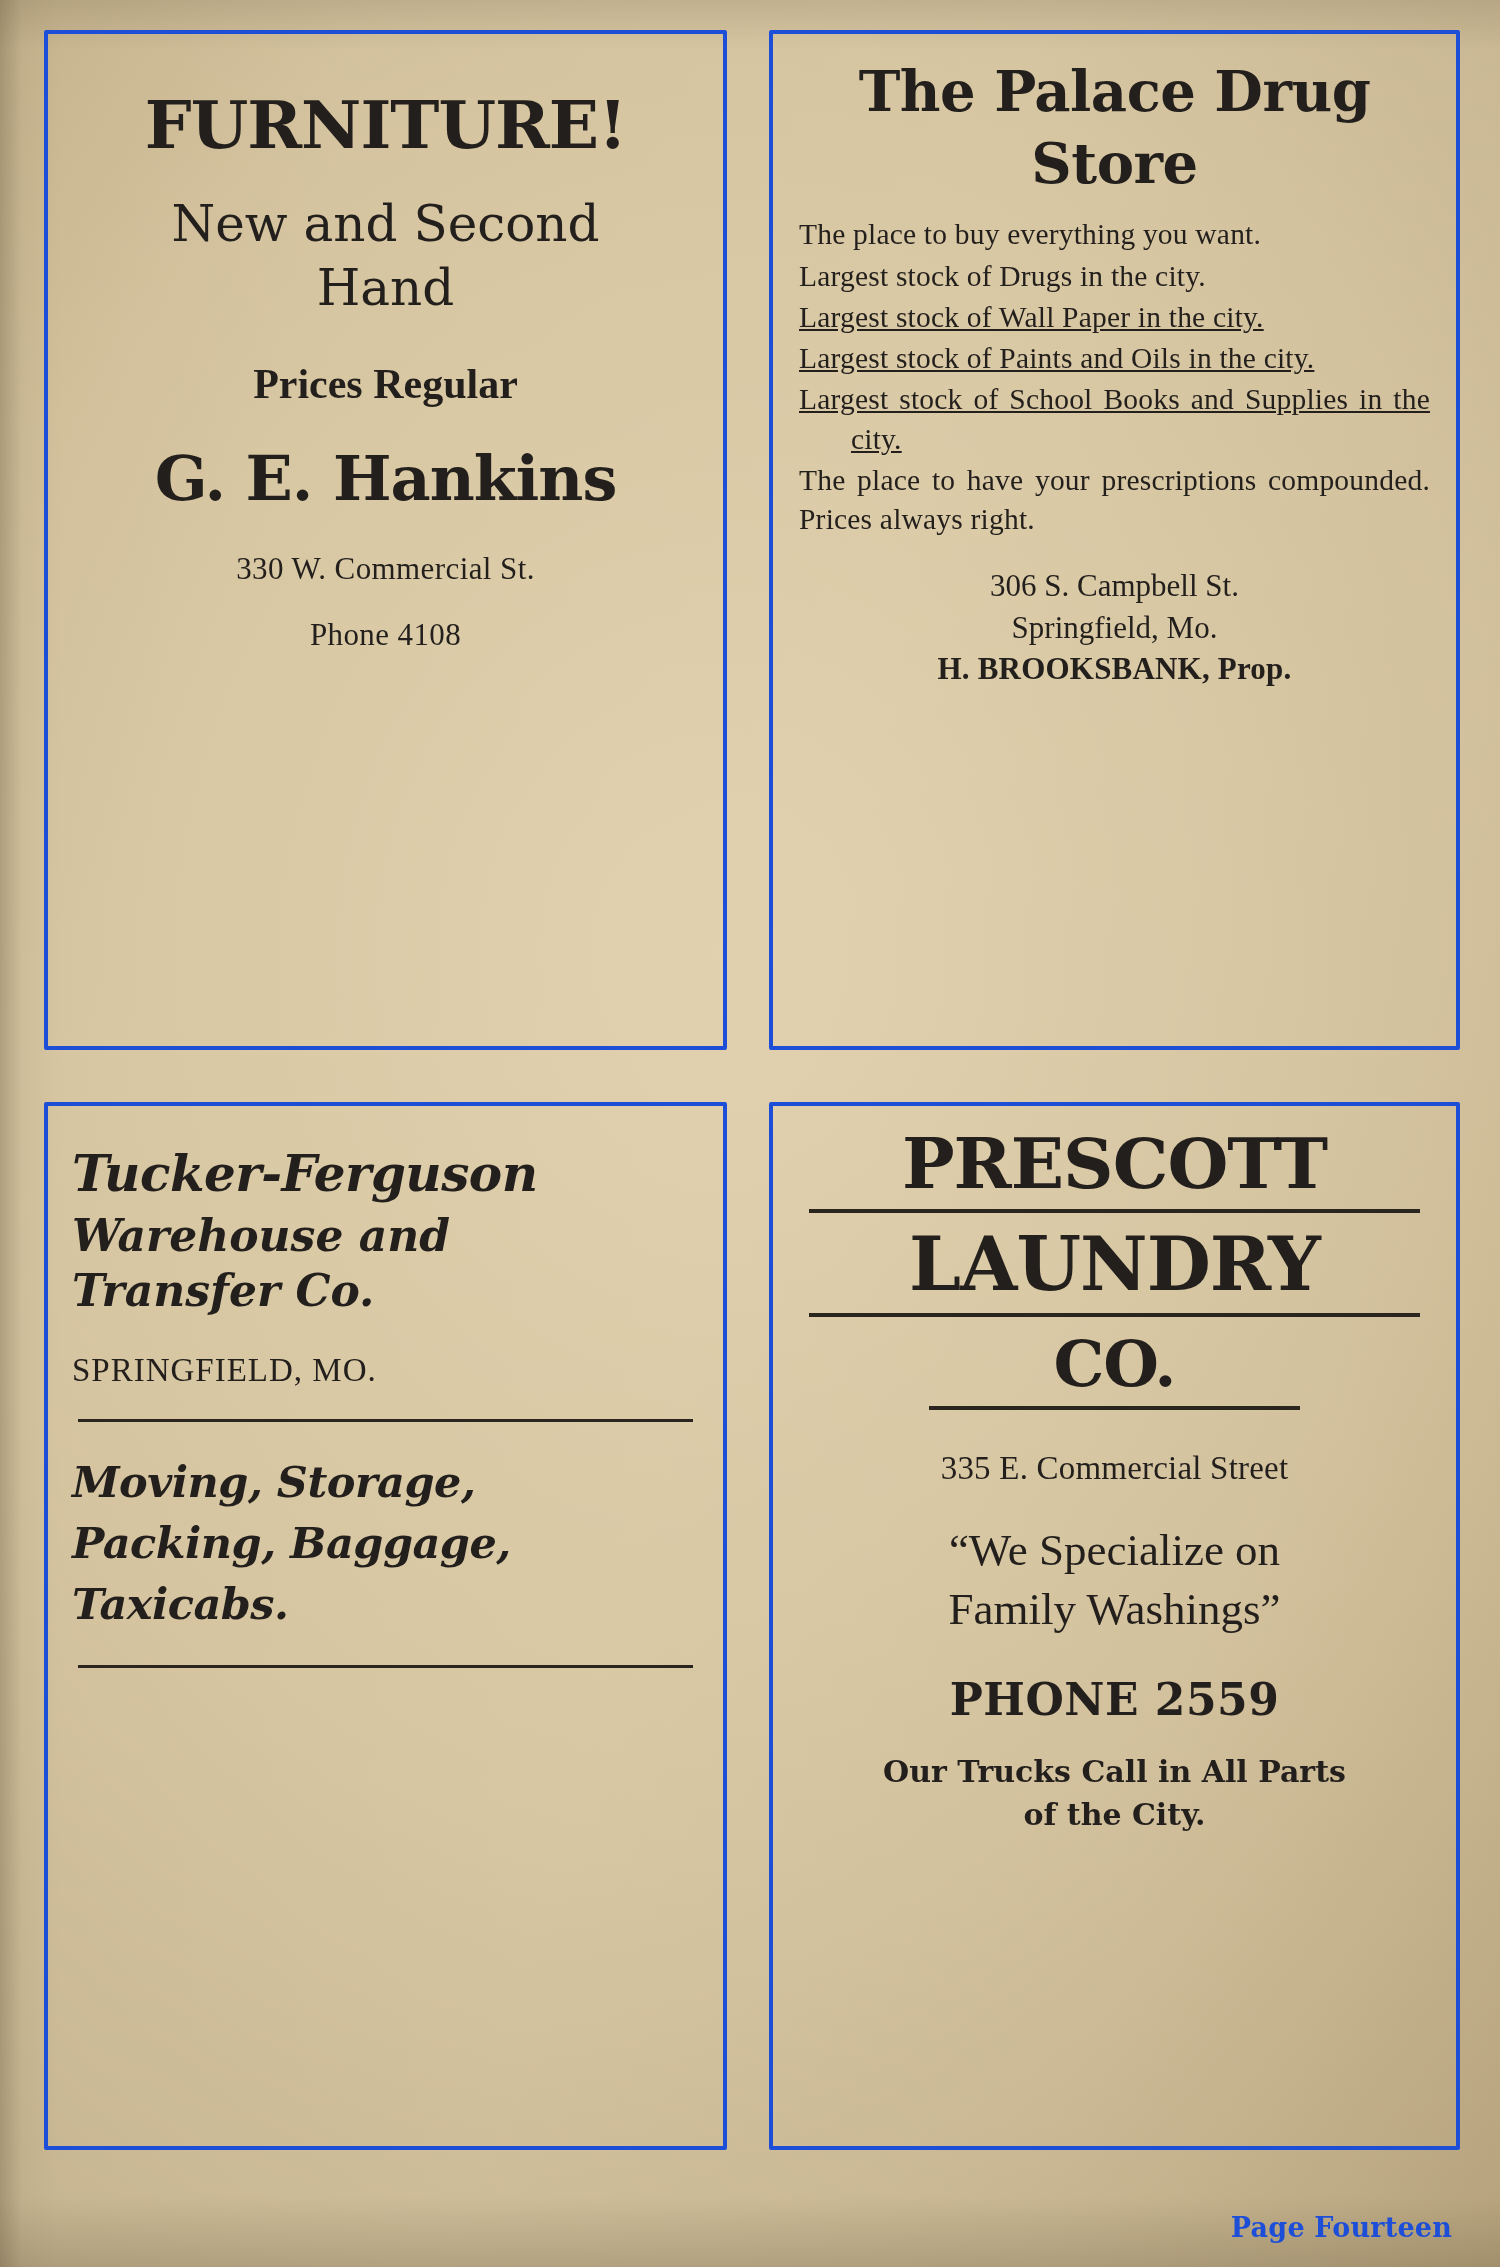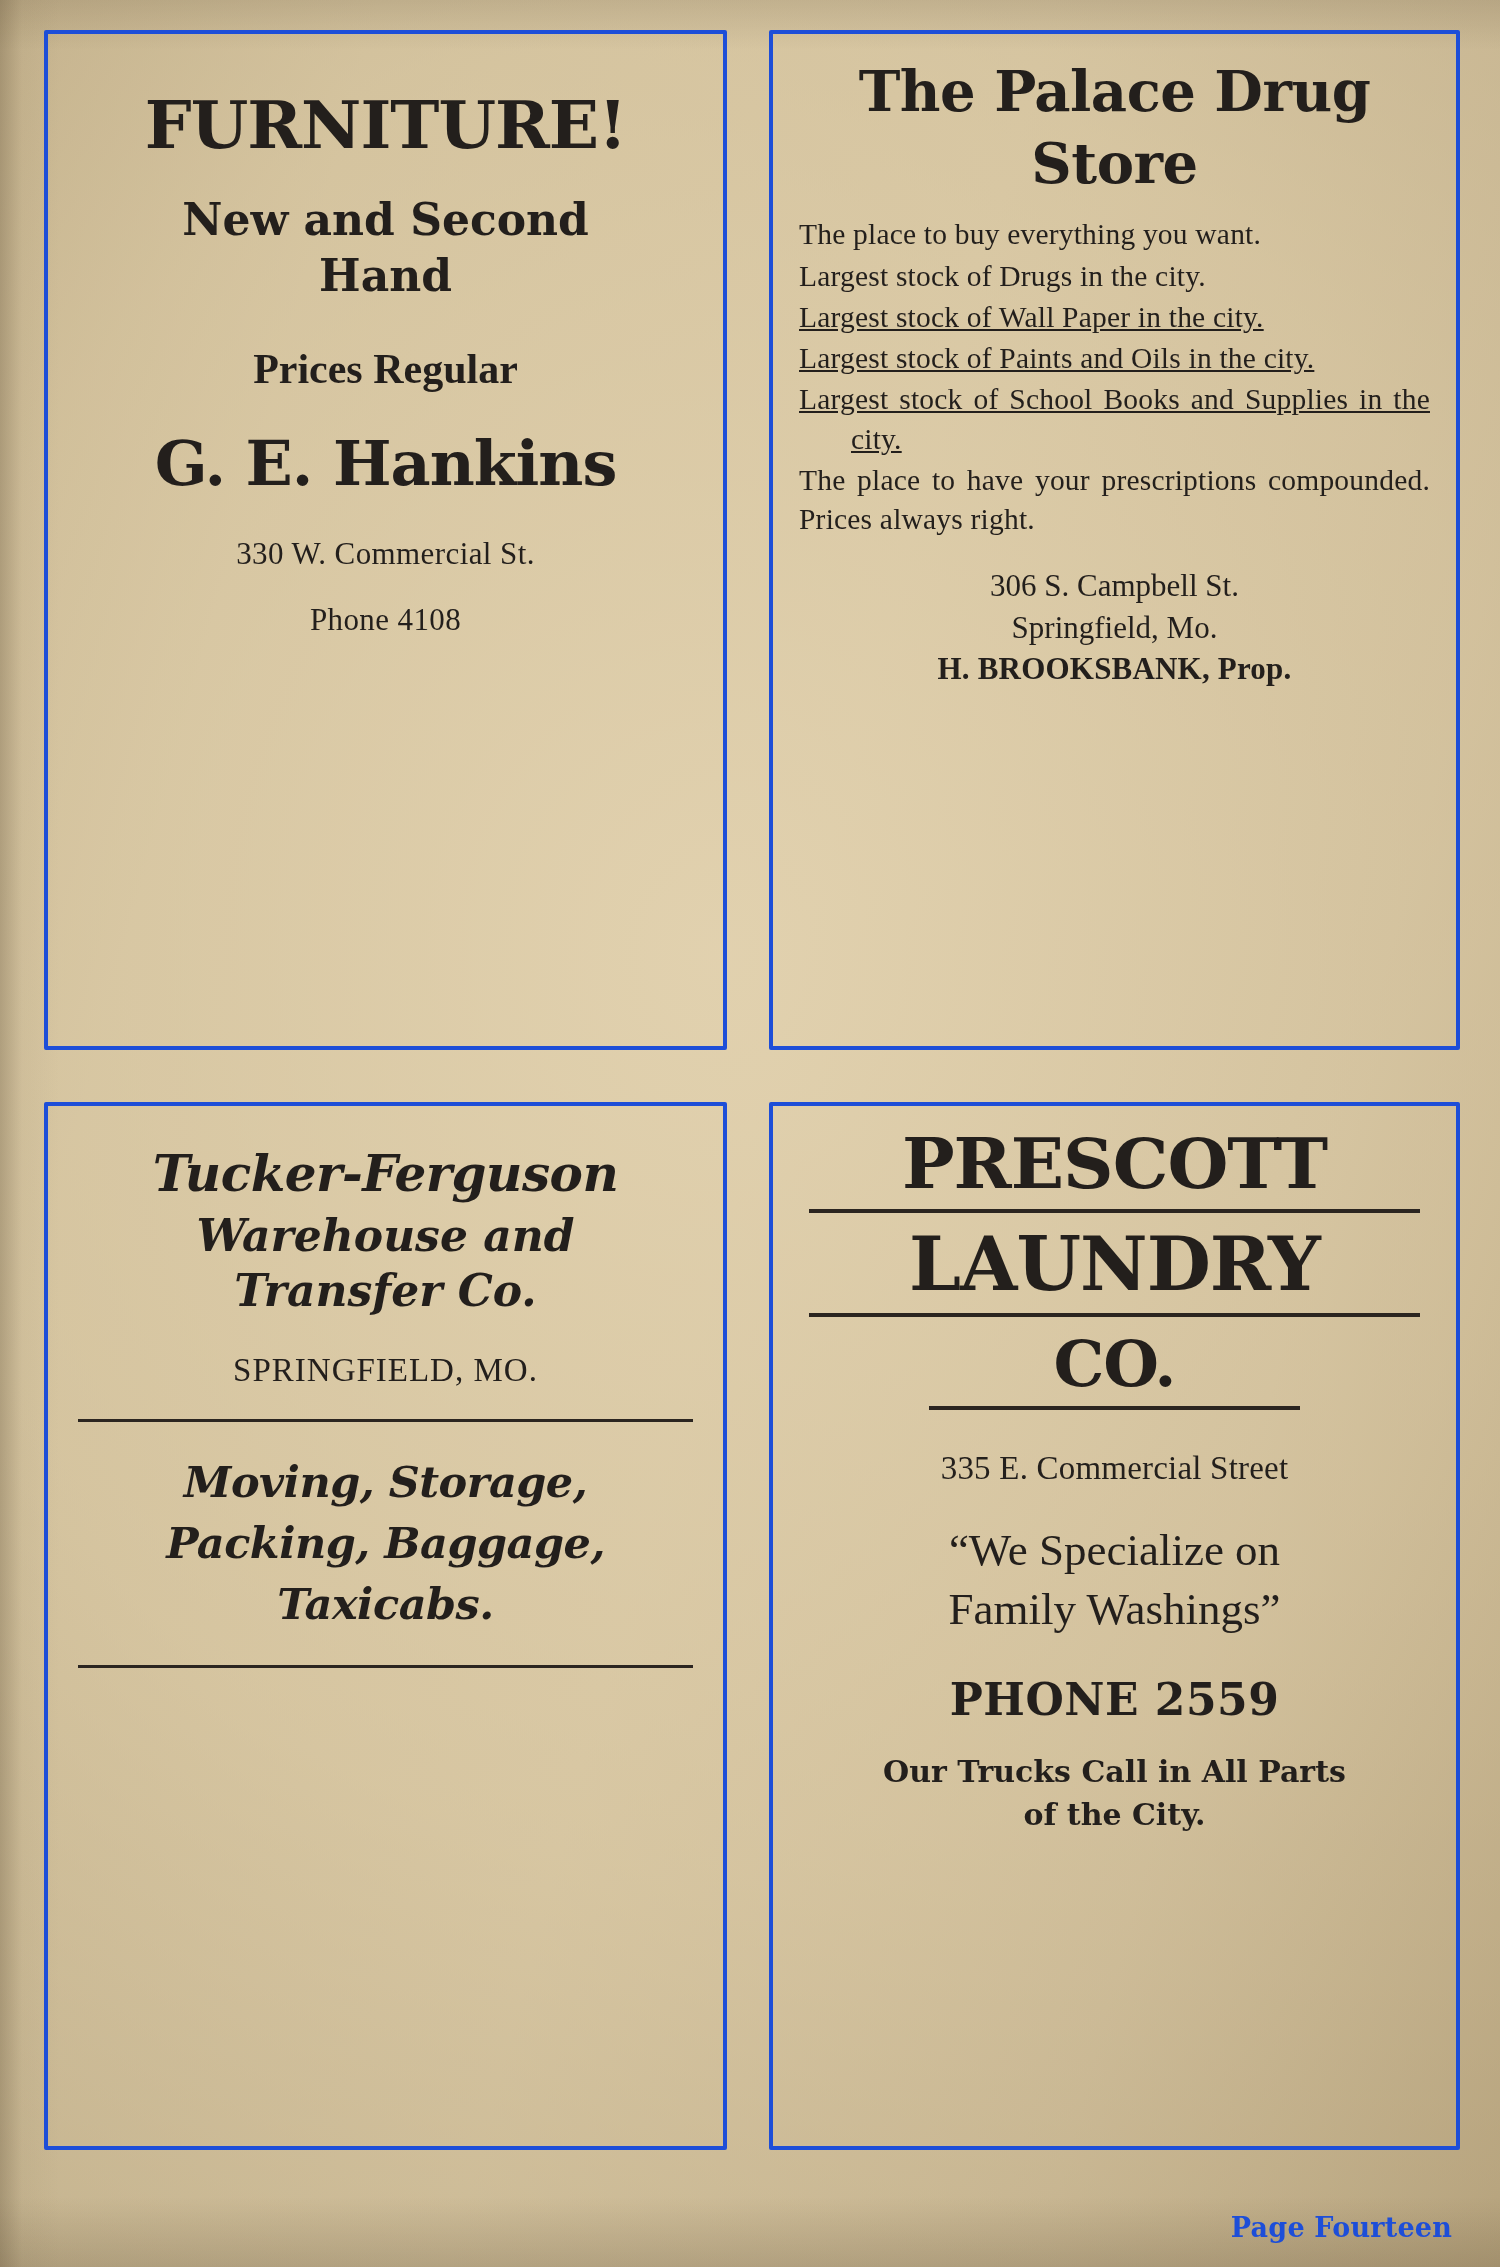--- a/index.html
+++ b/index.html
@@ -66,22 +66,22 @@
     font-family: "DejaVu Serif", serif;
     font-weight: 700;
     font-size: 66px;
     letter-spacing: -1px;
     margin-top: 42px;
     margin-bottom: 34px;
     line-height: 1;
   }
   .furniture .sub1 {
     font-family: "DejaVu Serif", serif;
-    font-weight: 700;
-    font-size: 44px;
+    font-weight: 400;
+    font-size: 50px;
     line-height: 1.28;
     margin-bottom: 40px;
   }
   .furniture .sub2 {
     font-family: "Liberation Serif", serif;
     font-weight: 700;
     font-size: 42px;
     margin-bottom: 34px;
   }
   .furniture .name {
@@ -139,21 +139,20 @@
     font-size: 31px;
     line-height: 1.34;
   }
   .drug .footer .prop {
     font-weight: 700;
     letter-spacing: 0.2px;
   }
 
   
   .tucker {
-    text-align: center;
     padding: 26px 24px 20px 24px;
   }
   .tucker .h1 {
     font-family: "DejaVu Serif", serif;
     font-weight: 700;
     font-style: italic;
     font-size: 50px;
     line-height: 1.12;
     letter-spacing: -0.5px;
     margin-top: 14px;

